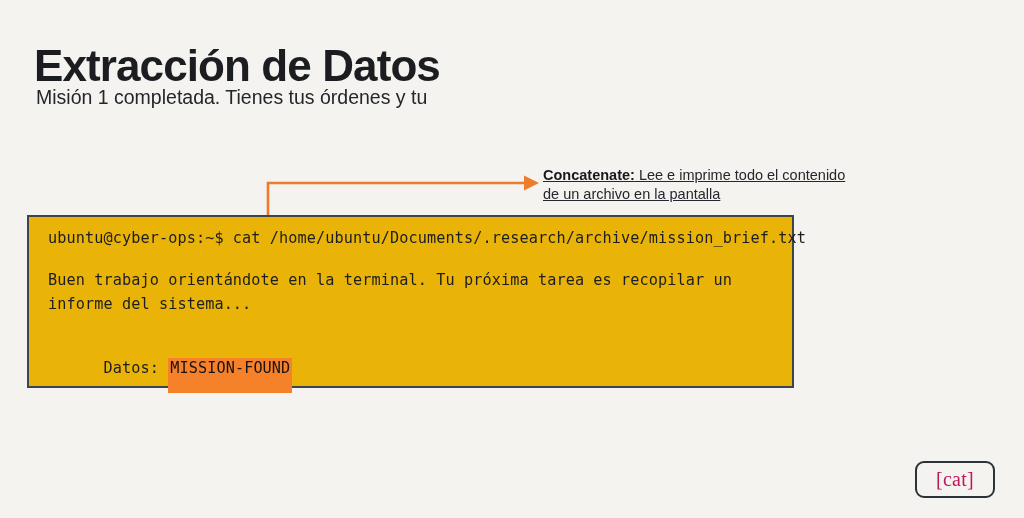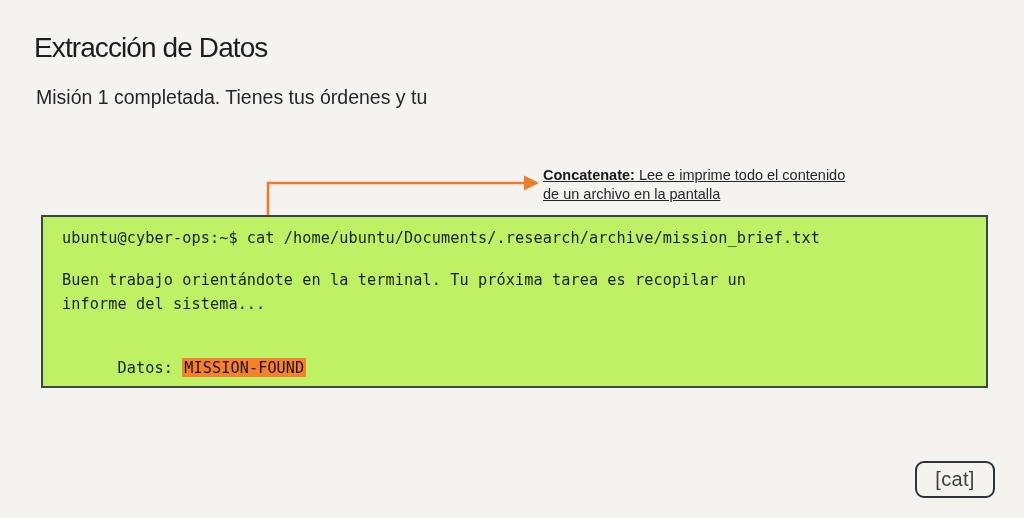--- a/index.html
+++ b/index.html
@@ -19,22 +19,22 @@
     position: relative;
     width: 1024px;
     height: 518px;
   }
 
   
   #page-title {
     position: absolute;
     left: 34px;
     top: 14px;
-    font-size: 28px;
-    font-weight: normal;
+    font-size: 44px;
+    font-weight: bold;
     letter-spacing: -0.9px;
     line-height: 1.06;
     color: #1b1d21;
     white-space: nowrap;
   }
 
   
   #subtitle {
     position: absolute;
     left: 36px;
@@ -71,65 +71,65 @@
     left: 258px;
     top: 170px;
     width: 290px;
     height: 60px;
     pointer-events: none;
   }
 
   
   #terminal-box {
     position: absolute;
-    left: 41px;
+    left: 27px;
     top: 215px;
-    width: 947px;
+    width: 767px;
     height: 173px;
     box-sizing: border-box;
     border: 2px solid #3c444c;
-    background: #bef264;
+    background: #eab308;
   }
   .term-line {
     position: absolute;
     left: 19px;
     font-family: "DejaVu Sans Mono", monospace;
     font-size: 15.2px;
     letter-spacing: 0.1px;
     color: #1c1e22;
     white-space: pre;
   }
   #term-command   { top: 12px; }
   #term-output-1  { top: 54px; }
   #term-output-2  { top: 78px; }
   #term-flag      { top: 124px; }
 
   .flag-value {
     background: #f5822a;
     color: #1c1210;
-    padding: 1px 2px 0 2px;
+    padding: 1px 2px 16px 2px;
   }
 
   
   #command-badge {
     position: absolute;
     left: 915px;
     top: 461px;
     width: 80px;
     height: 37px;
     box-sizing: border-box;
     border: 2px solid #2d3238;
     border-radius: 9px;
     background: #f4f3ef;
     display: flex;
     align-items: center;
     justify-content: center;
-    font-family: Liberation Sans, sans-serif;
+    font-family: Liberation Serif, serif;
     font-size: 20px;
-    color: #404040;
+    color: #be185d;
     letter-spacing: 0.3px;
   }
 </style>
 </head>
 <body>
 
 <div id="slide">
 
   <h1 id="page-title">Extracción de Datos</h1>
 

